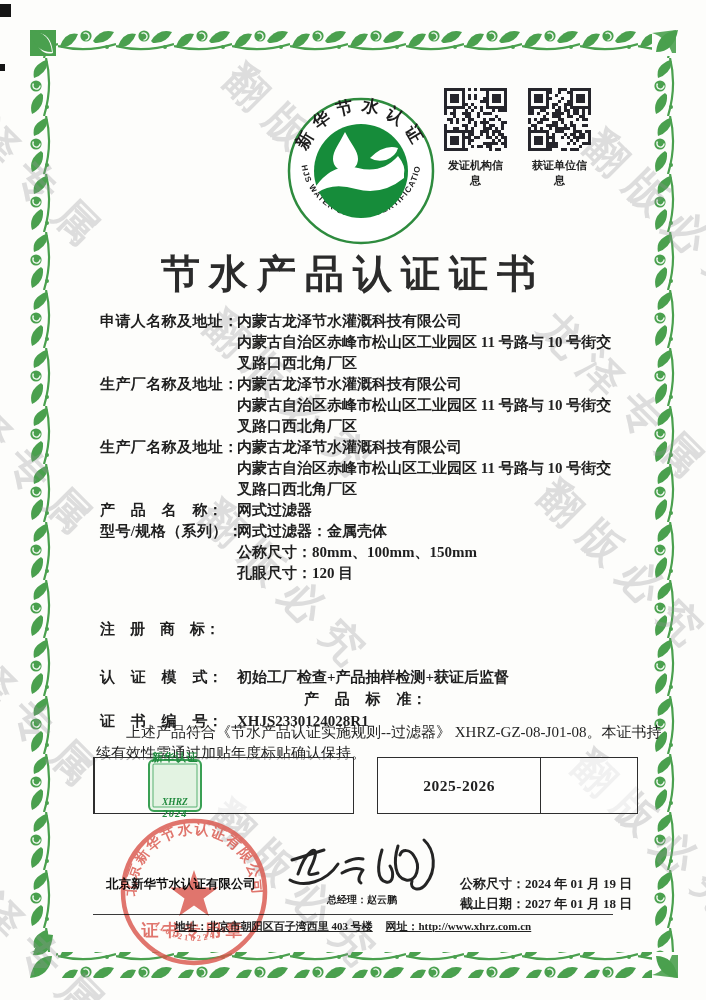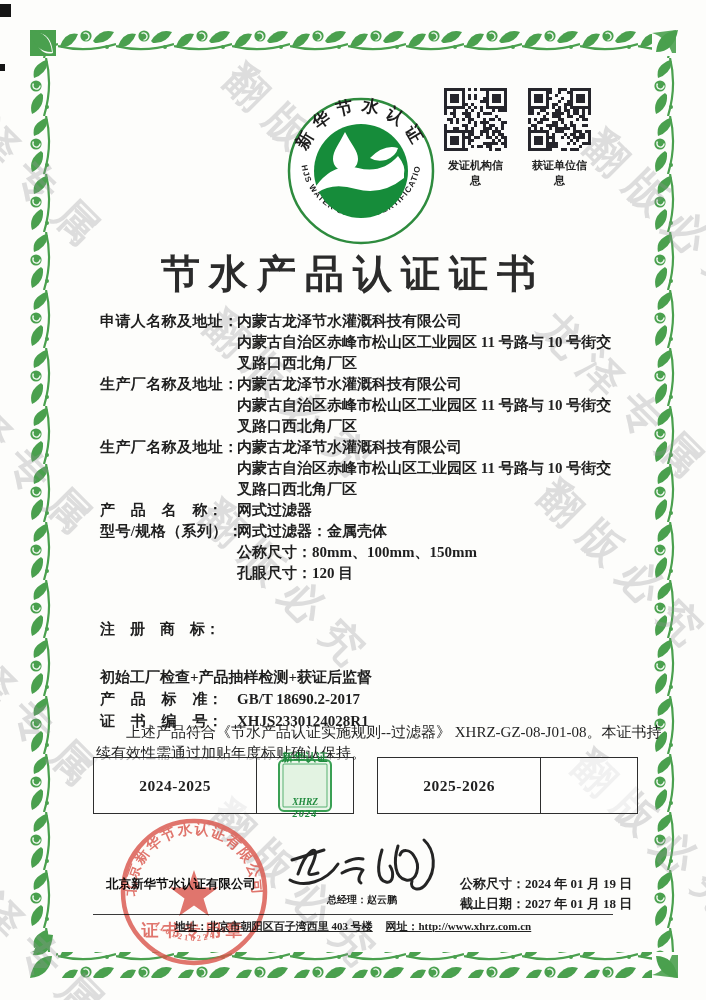--- a/index.html
+++ b/index.html
@@ -200,40 +200,39 @@
           <div>公称尺寸：80mm、100mm、150mm</div>
           <div>孔眼尺寸：120 目</div>
         </div>
       </div>
     </div>
 
     <div class="trademark-row">注　册　商　标：</div>
 
     <div class="cert-block">
       <div class="frow">
+        <div class="flabel">认　证　模　式：</div>
         <div class="fvalue">初始工厂检查+产品抽样检测+获证后监督</div>
       </div>
       <div class="frow">
         <div class="flabel">产　品　标　准：</div>
-        <div class="fvalue">GB/T 18690.2-2017</div>
       </div>
       <div class="frow">
         <div class="flabel">证　书　编　号：</div>
         <div class="fvalue">XHJS2330124028R1</div>
       </div>
     </div>
 
     <div class="statement">
       <div class="ln1">上述产品符合《节水产品认证实施规则--过滤器》 XHRZ-GZ-08-J01-08。本证书持</div>
       <div class="ln2">续有效性需通过加贴年度标贴确认保持。</div>
     </div>
 
     <div class="year-boxes">
       <div class="ybox">
-        <div class="ycell">2024-2025</div>
         <div class="scell">
           <div class="sticker">
             <div class="s1">新华认证</div>
             <div class="s2">XHRZ</div>
             <div class="s3">2024</div>
           </div>
         </div>
       </div>
       <div class="ybox">
         <div class="ycell">2025-2026</div>

